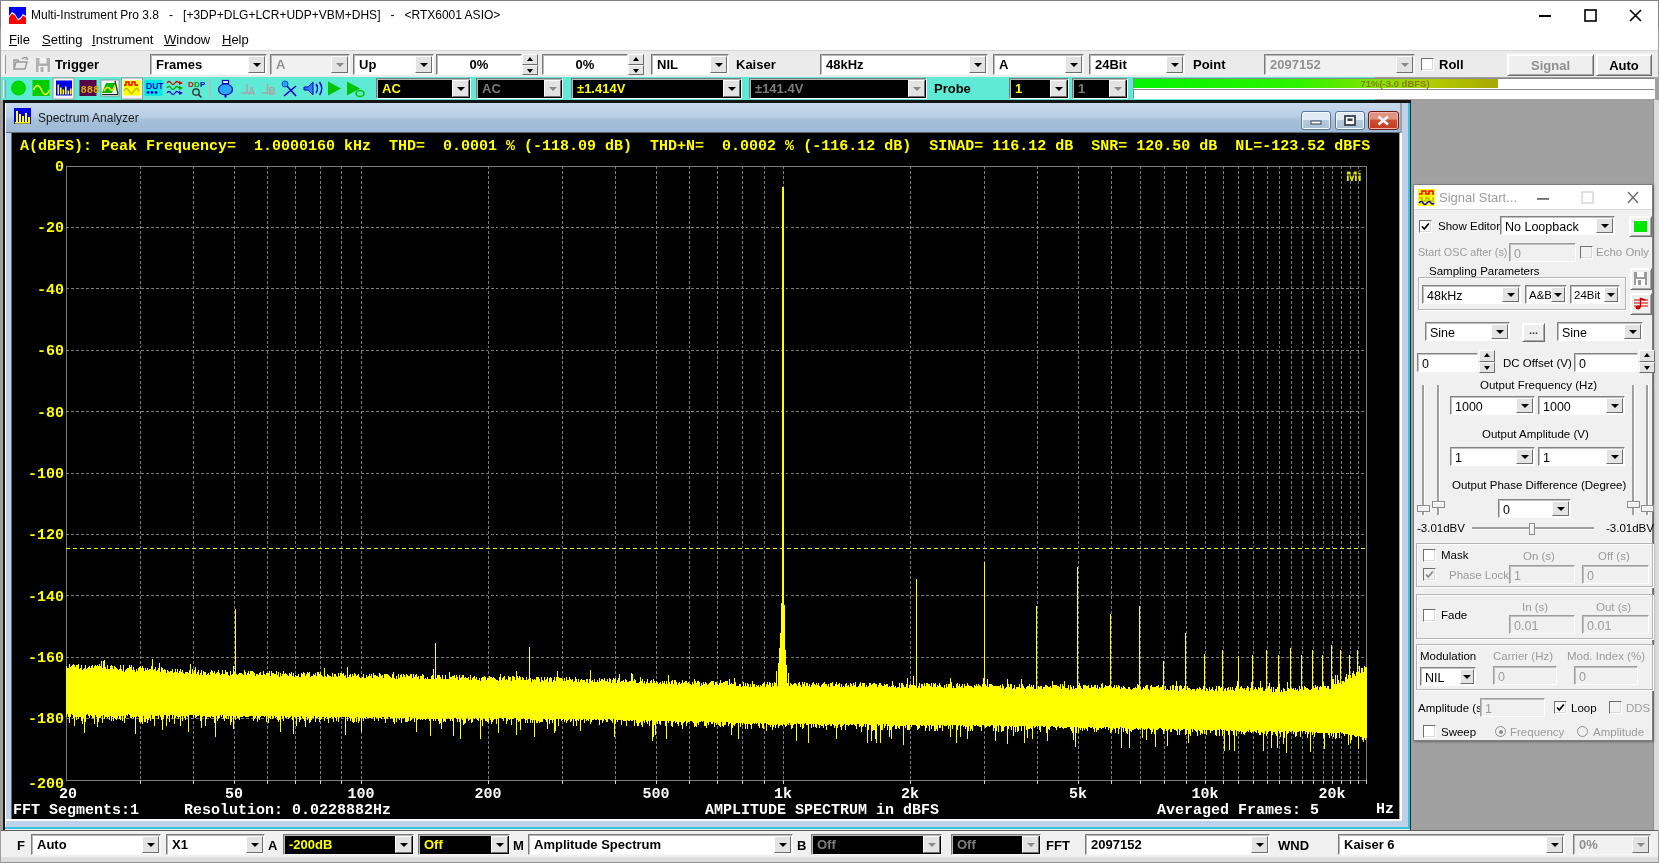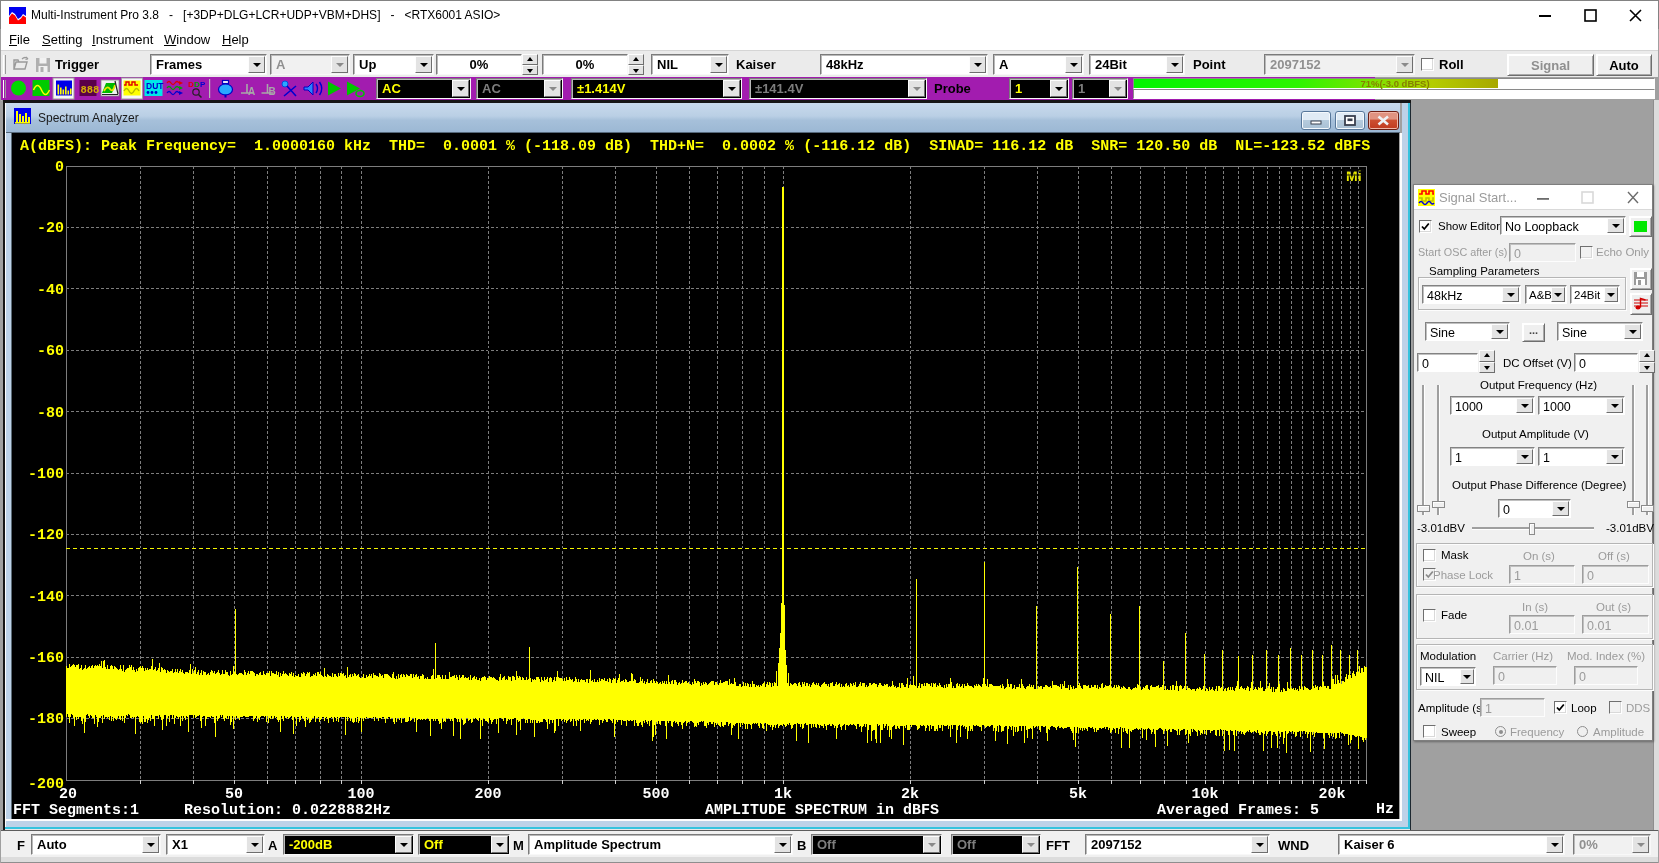--- a/index.html
+++ b/index.html
@@ -3,21 +3,21 @@
 <style>
 *{margin:0;padding:0;box-sizing:border-box}
 html,body{width:1659px;height:863px;overflow:hidden;background:#a0a0a0;font-family:"Liberation Sans",sans-serif;}
 .abs{position:absolute}
 
 #titlebar{left:0;top:0;width:1659px;height:29px;background:#fff;border-top:1px solid #828282;border-left:1px solid #828282;border-right:1px solid #828282}
 #menubar{left:1px;top:29px;width:1657px;height:21px;background:#fff}
 .menuitem{position:absolute;top:3px;font-size:13px;color:#000}
 .menuitem span{text-decoration:underline}
 #tb1{left:1px;top:50px;width:1657px;height:27px;background:#ebebeb;border-top:1px solid #d5d5d5}
-#tb2{left:1px;top:77px;width:1374px;height:24px;background:#a21caf;border-bottom:1px solid #b5b5b5}
+#tb2{left:1px;top:77px;width:1374px;height:24px;background:#5eead4;border-bottom:1px solid #b5b5b5}
 .tlabel{position:absolute;font-size:13px;font-weight:bold;color:#000}
 
 .cb{position:absolute;height:21px;background:#fff;border:1px solid #7b7b7b;border-right-color:#f8f8f8;border-bottom-color:#f8f8f8;box-shadow:inset 1px 1px 0 #b9b9b9}
 .cb .t{position:absolute;left:5px;top:2px;font-size:13px;font-weight:bold;color:#000;white-space:nowrap}
 .ab{position:absolute;right:1px;top:1px;bottom:1px;width:17px;background:#e3e3e3;border:1px solid #6e6e6e;border-top-color:#fdfdfd;border-left-color:#fdfdfd}
 .ab:after{content:"";position:absolute;left:50%;top:50%;margin:-2px 0 0 -4px;border:4px solid transparent;border-top:4px solid #000;border-bottom:none}
 .ab.g:after{border-top-color:#8a8a8a}
 .cb.dis{background:#f1f1f1}
 .cb.dis .t{color:#909090;font-weight:bold}
 .cb.blk{background:#000}
@@ -416,21 +416,21 @@
       <path d="M99 7 L109 18 M109 7 L99 18" stroke="#6c6c6c" stroke-width="1.4"></path>
     </svg>
   </div>
 
   <div class="ck" style="left:5px;top:35px">
       <svg width="11" height="11" style="position:absolute;left:0;top:0">
         <path d="M2 5.5 L4.3 8 L8.8 2.5" stroke="#000" stroke-width="1.8" fill="none"></path>
       </svg>
     </div>
   <div class="sg-lab" style="left:24px;top:35px">Show Editor</div>
-  <div class="sg-ed" style="left:86px;top:31px;width:126px">
+  <div class="sg-ed" style="left:86px;top:31px;width:115px">
       <div class="t">No Loopback</div>
       <div class="ab"></div>
     </div>
   <div class="btn" style="left:215px;top:31px;width:23px;height:21px">
       <div class="abs" style="left:4px;top:4px;width:13px;height:11px;background:#00e800"></div>
     </div>
 
   <div class="sg-lab g" style="left:4px;top:61px;font-size:10.8px">Start OSC after (s)</div>
   <div class="sg-ed dis" style="left:95px;top:58px;width:67px">
       <div class="t">0</div>
@@ -535,21 +535,21 @@
   <div class="gbox" style="left:2px;top:358px;width:237px;height:44px"></div>
   <div class="ck" style="left:9px;top:364px"></div>
   <div class="sg-lab" style="left:27px;top:364px">Mask</div>
   <div class="sg-lab g" style="left:109px;top:365px">On (s)</div>
   <div class="sg-lab g" style="left:184px;top:365px">Off (s)</div>
   <div class="ck dis" style="left:9px;top:383px">
       <svg width="11" height="11" style="position:absolute;left:0;top:0">
         <path d="M2 5.5 L4.3 8 L8.8 2.5" stroke="#8b8b8b" stroke-width="1.8" fill="none"></path>
       </svg>
     </div>
-  <div class="sg-lab g" style="left:19px;top:384px">Phase Lock</div>
+  <div class="sg-lab g" style="left:35px;top:384px">Phase Lock</div>
   <div class="sg-ed dis" style="left:95px;top:380px;width:66px">
       <div class="t">1</div>
     </div>
   <div class="sg-ed dis" style="left:168px;top:380px;width:67px">
       <div class="t">0</div>
     </div>
 
   <div class="gbox" style="left:2px;top:409px;width:237px;height:45px"></div>
   <div class="sg-lab g" style="left:108px;top:416px">In (s)</div>
   <div class="sg-lab g" style="left:182px;top:416px">Out (s)</div>

